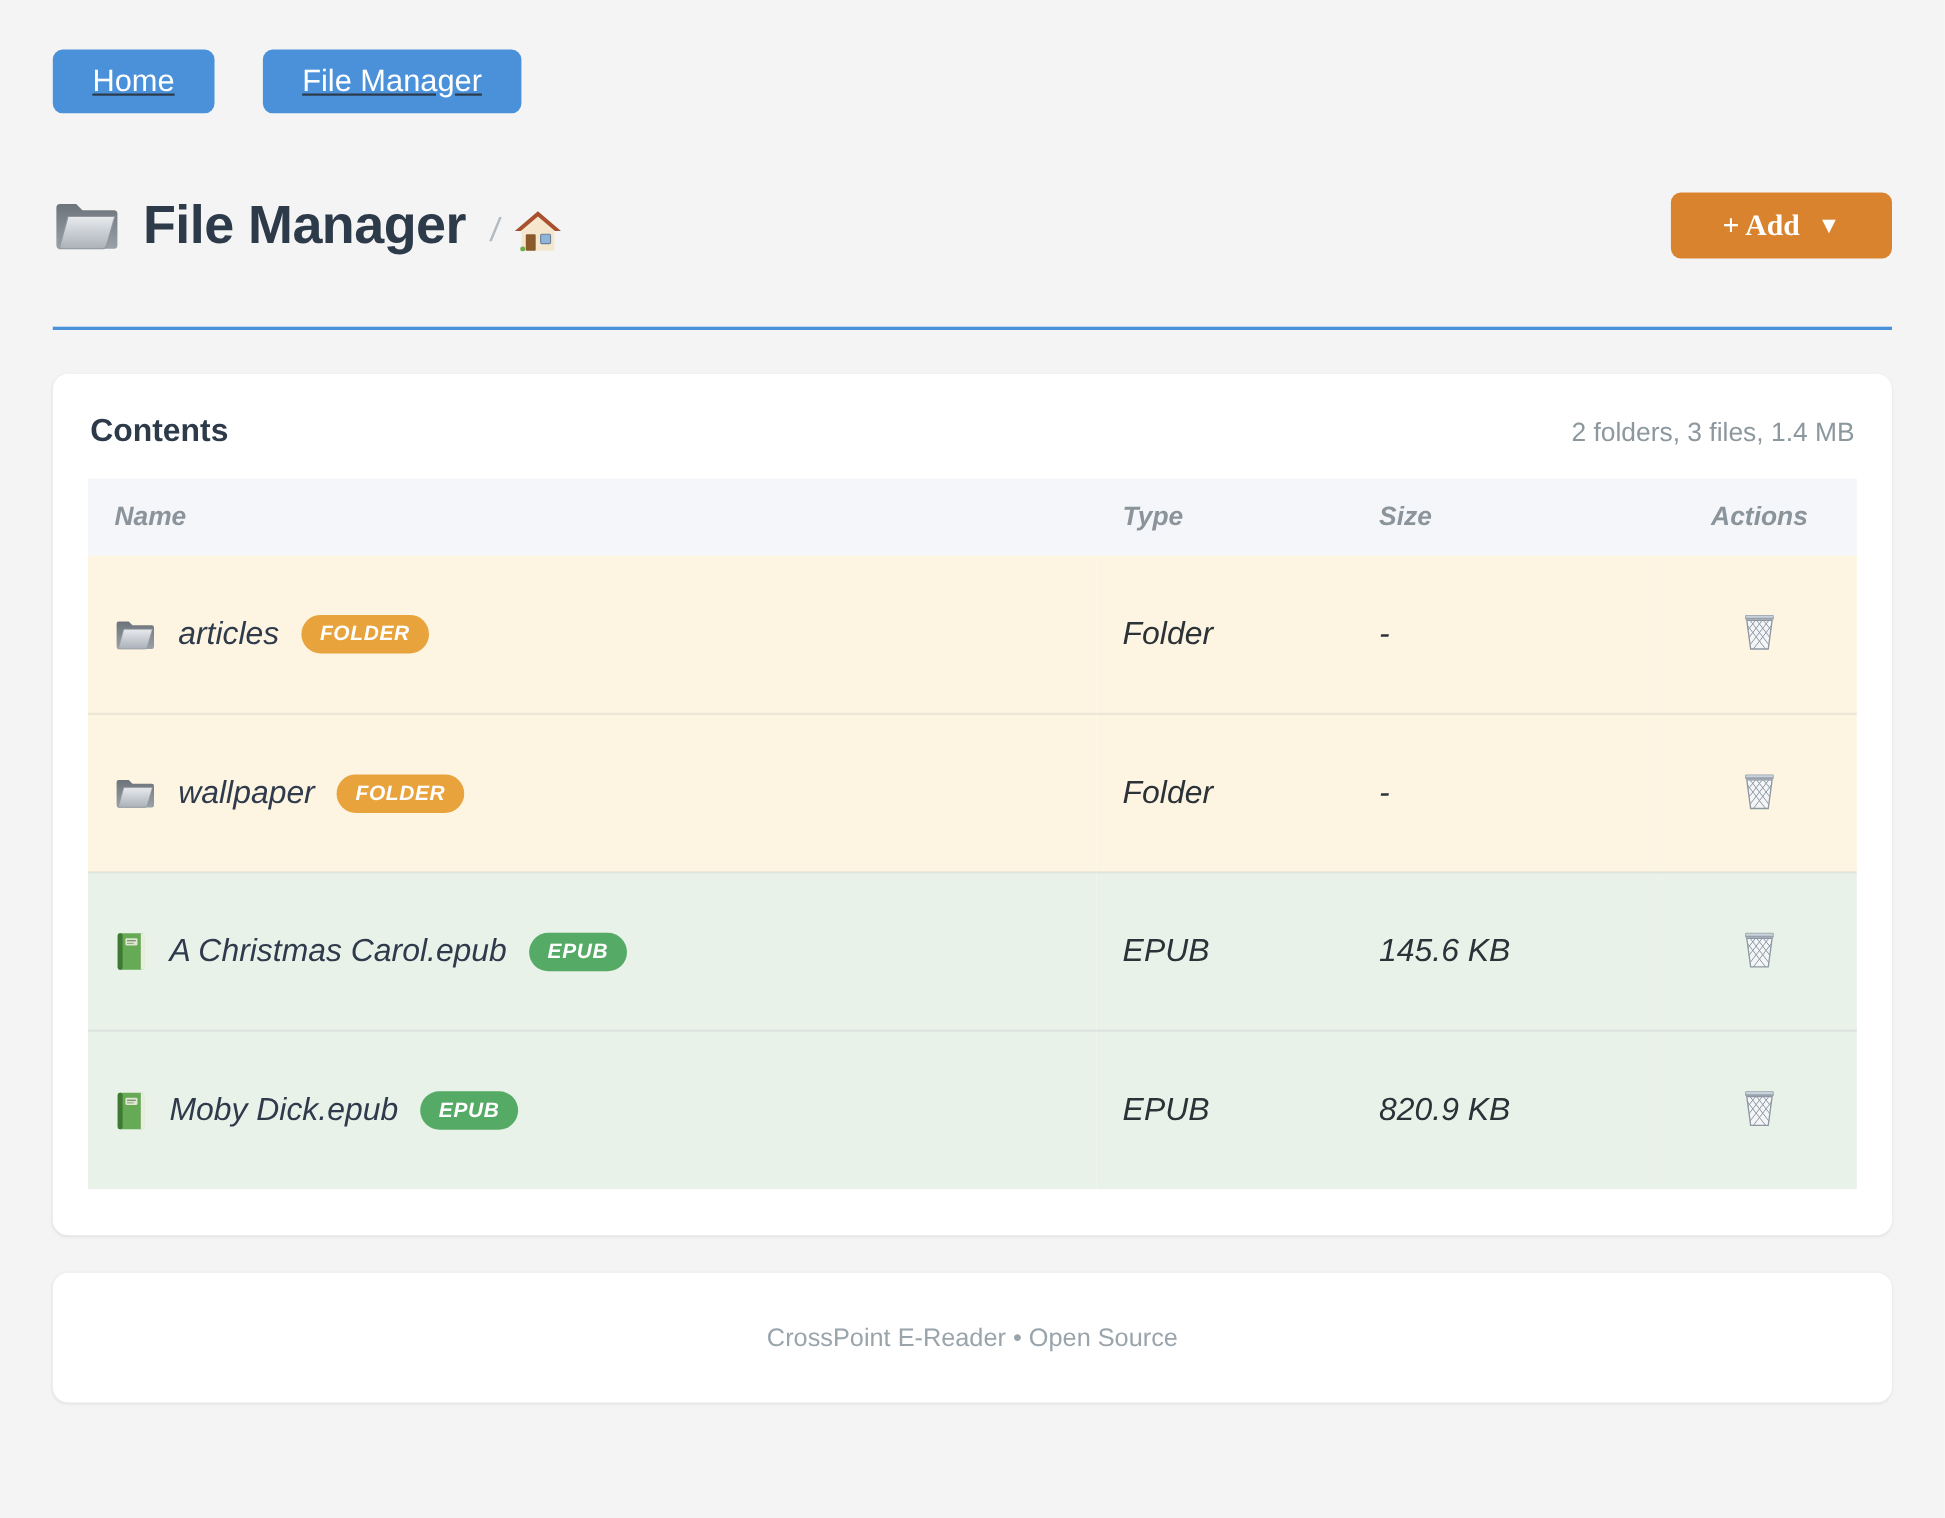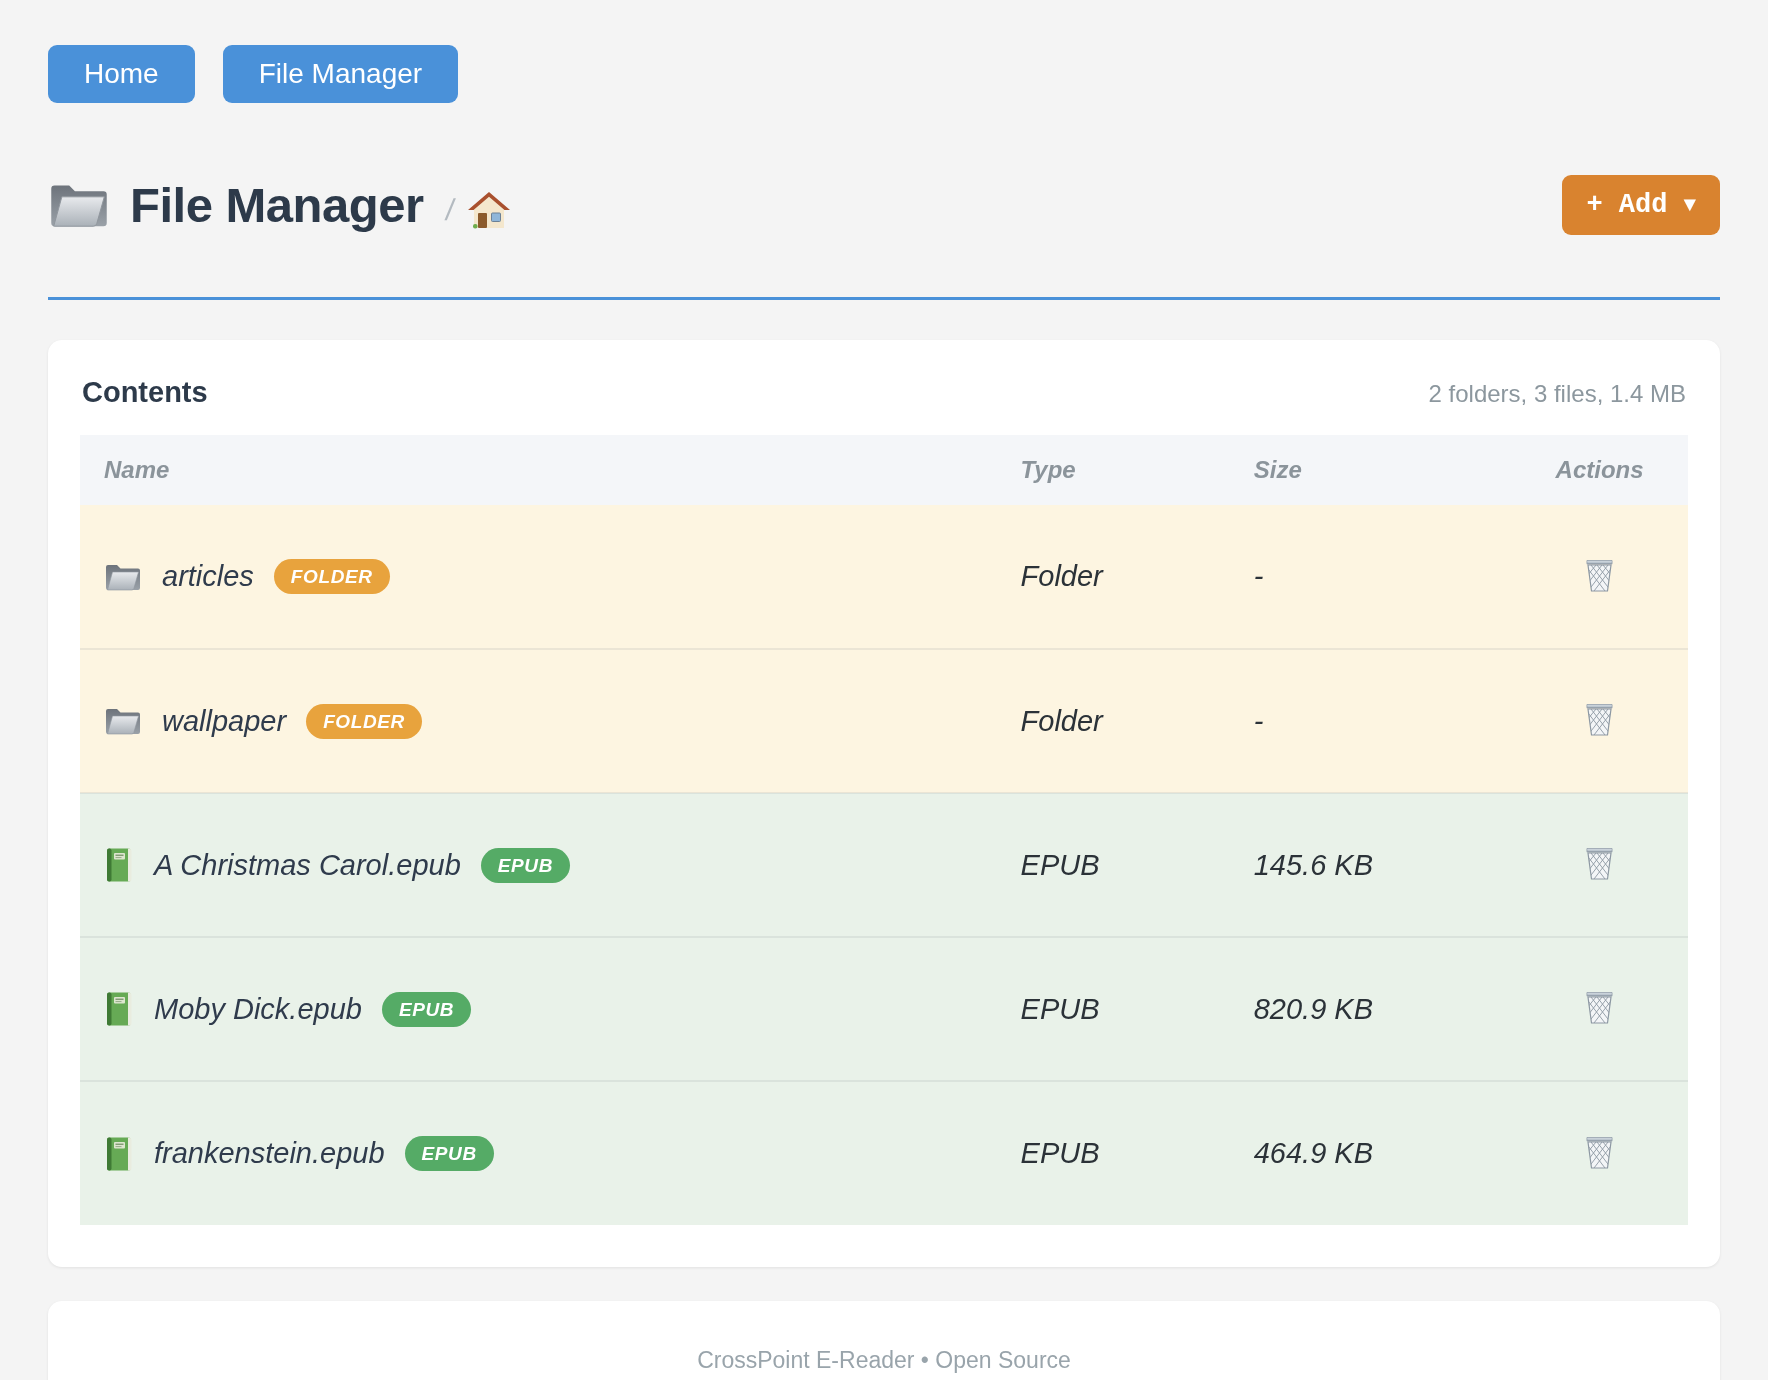--- a/index.html
+++ b/index.html
@@ -19,42 +19,42 @@
   *{margin:0;padding:0;box-sizing:border-box;}
   html,body{width:1768px;height:1380px;overflow:hidden;}
   body{
     background:var(--page-bg);
     font-family:"Liberation Sans","DejaVu Sans",sans-serif;
     color:var(--heading-text);
   }
   .page{width:1768px;height:1380px;padding:45px 48px 0 48px;}
 
   
-  .nav-row{display:flex;gap:28px;}
+  .nav-row{display:flex;gap:44px;text-decoration:underline;}
   .nav-btn{
     background:var(--accent-blue);
     color:#fff;border:none;border-radius:9px;
     font-size:28px;font-family:inherit;
     height:58px;padding:0 36px;
     display:flex;align-items:center;justify-content:center;
     cursor:pointer;
   }
 
   
   .page-header{margin-top:72px;display:flex;align-items:center;justify-content:space-between;}
   .title-group{display:flex;align-items:center;}
   .title-folder-icon{width:62px;height:52px;margin-right:20px;flex:none;}
   .page-title{font-size:49px;font-weight:bold;color:var(--heading-text);letter-spacing:-0.5px;}
   .crumb-sep{font-size:30px;color:#b3bac0;margin:10px 0 0 22px;transform:skewX(-8deg);}
   .crumb-home{margin:12px 0 0 14px;width:42px;height:40px;cursor:pointer;display:inline-flex;}
   .add-btn{
     background:var(--accent-orange);
     color:#fff;border:none;border-radius:9px;
-    font-size:27px;font-weight:bold;font-family:Liberation Mono, monospace;
-    height:60px;padding:0 24px;
+    font-size:27px;font-weight:bold;font-family:Liberation Serif, serif;
+    height:60px;padding:0 47px;
     display:flex;align-items:center;gap:16px;
     cursor:pointer;
   }
   .add-caret{font-size:21px;line-height:1;}
 
   .divider{margin-top:62px;height:3px;background:var(--accent-blue);border:none;}
 
   
   .card{
     margin-top:40px;background:#fff;border-radius:14px;
@@ -290,41 +290,20 @@
     <td>820.9 KB</td>
     <td class="actions-cell">
       <button class="delete-btn">
         <svg>
                   <use href="#sym-trash"></use>
                 </svg>
       </button>
     </td>
   </tr>
 
-  <tr class="row-epub">
-    <td>
-      <span class="name-cell">
-
-        <svg class="row-icon book">
-                  <use href="#sym-book"></use>
-                </svg>
-        <span class="item-name">frankenstein.epub</span>
-        <span class="badge badge-epub">EPUB</span>
-      </span>
-    </td>
-    <td>EPUB</td>
-    <td>464.9 KB</td>
-    <td class="actions-cell">
-      <button class="delete-btn">
-        <svg>
-                  <use href="#sym-trash"></use>
-                </svg>
-      </button>
-    </td>
-  </tr>
 </tbody>
     </table>
   </div>
 
   <div class="footer-card">
     <span class="footer-text">CrossPoint E-Reader • Open Source</span>
   </div>
 
 </div>
 

